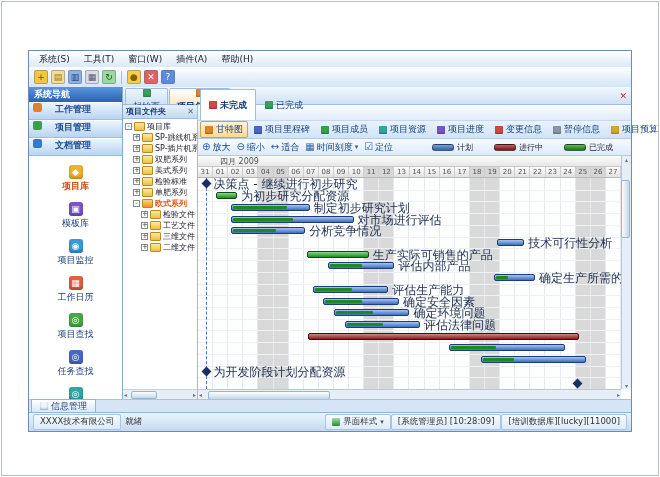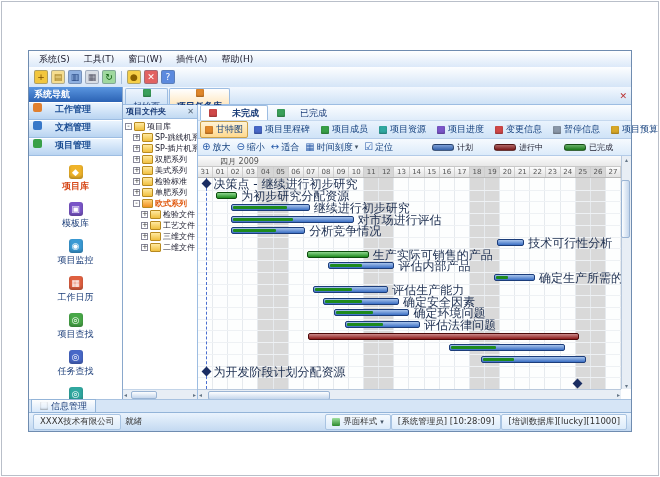--- a/index.html
+++ b/index.html
@@ -58,21 +58,21 @@
   .tree-row.selected .tl{color:#e05a10;font-weight:bold;}
   .tree-row.selected .ticon{background:linear-gradient(#ffd27a,#f09020);}
   .folder-hscroll{height:9px;flex:none;border-top:1px solid #c3d4e8;background:#e8eef5;position:relative;
                   display:flex;align-items:center;justify-content:space-between;font-size:6px;color:#678;padding:0 1px;}
   .fh-thumb{position:absolute;left:8px;top:1px;width:24px;height:6px;background:linear-gradient(#fdfeff,#c4d6ec);
             border:1px solid #9ab4d4;border-radius:2px;}
   
   .rightarea{flex:1;display:flex;flex-direction:column;min-width:0;}
   .tasktabs{height:15px;flex:none;display:flex;align-items:flex-end;background:linear-gradient(#fbfdff,#dfecfa);
             border-bottom:1px solid #c5d8ee;padding-left:2px;gap:1px;}
-  .tasktab{display:flex;align-items:center;gap:15px;padding:0 8px;height:14px;font-size:9px;color:#1a3c78;}
+  .tasktab{display:flex;align-items:center;gap:3px;padding:8px 8px;height:14px;font-size:9px;color:#1a3c78;}
   .tasktab.active{background:#fff;border:1px solid #9dbde2;border-bottom:none;border-radius:2px 2px 0 0;font-weight:bold;}
   .ribbon{height:17px;flex:none;display:flex;align-items:center;gap:1px;background:linear-gradient(#eaf3fd,#cfe3f7);
           border-bottom:1px solid #b3cbe8;padding:0 2px;}
   .rb-btn{display:flex;align-items:center;gap:3px;padding:1px 4px;font-size:9px;color:#14407e;
           border:1px solid transparent;border-radius:2px;white-space:nowrap;}
   .rb-btn.active{background:linear-gradient(#fff3d6,#ffd98e);border-color:#caa04a;}
   .rb-ic{width:8px;height:8px;border-radius:1px;flex:none;box-shadow:inset 0 -1px 2px rgba(0,0,0,.3);}
   .gtoolbar{height:16px;flex:none;display:flex;align-items:center;gap:2px;background:linear-gradient(#f6fafe,#dcebfa);
             border-bottom:1px solid #b3cbe8;padding:0 4px;font-size:9px;color:#14407e;}
   .gt-btns{display:flex;align-items:center;gap:6px;}
@@ -158,26 +158,26 @@
   <div class="navpanel">
     <div class="nav-header">
       <span>系统导航</span>
     </div>
     <div class="nav-groups">
         <div class="nav-group">
           <span class="gi" style="background: rgb(224, 128, 48);"></span>
           <span>工作管理</span>
         </div>
         <div class="nav-group">
+          <span class="gi" style="background: rgb(56, 160, 72);"></span>
+          <span>项目管理</span>
+        </div>
+        <div class="nav-group">
           <span class="gi" style="background: rgb(56, 120, 200);"></span>
           <span>文档管理</span>
-        </div>
-        <div class="nav-group">
-          <span class="gi" style="background: rgb(56, 160, 72);"></span>
-          <span>项目管理</span>
         </div>
       </div>
     <div class="nav-items">
         <div class="nav-item active">
           <span class="ic" style="background: rgb(240, 180, 42);">◆</span>
           <span class="lb">项目库</span>
         </div>
         <div class="nav-item">
           <span class="ic" style="background: rgb(122, 85, 200);">▣</span>
           <span class="lb">模板库</span>
@@ -457,21 +457,21 @@
               <div class="g-rowline" style="top: 187.556px;"></div>
               <div class="g-rowline" style="top: 199.278px;"></div>
               <div class="startline" style="left: 7.55357px;"></div>
               <div class="g-mile" style="left: 4.53214px; top: 2.36111px;"></div>
               <span class="g-label" style="left: 15.5321px; top: 2.36111px;">决策点 - 继续进行初步研究</span>
               <div class="g-bar done" style="left: 18.1286px; width: 21.15px; top: 14.0833px;"></div>
               <span class="g-label" style="left: 43.2786px; top: 14.0833px;">为初步研究分配资源</span>
               <div class="g-bar plan" style="left: 33.2357px; width: 78.5571px; top: 25.8056px;">
                 <div class="g-prog" style="width: 70%;"></div>
               </div>
-              <span class="g-label" style="left: 115.793px; top: 25.8056px;">继续进行初步研究</span>
+              <span class="g-label" style="left: 115.793px; top: 25.8056px;">制定初步研究计划</span>
               <div class="g-bar plan" style="left: 33.2357px; width: 122.368px; top: 37.5278px;">
                 <div class="g-prog" style="width: 50%;"></div>
               </div>
               <span class="g-label" style="left: 159.604px; top: 37.5278px;">对市场进行评估</span>
               <div class="g-bar plan" style="left: 33.2357px; width: 74.025px; top: 49.25px;">
                 <div class="g-prog" style="width: 60%;"></div>
               </div>
               <span class="g-label" style="left: 111.261px; top: 49.25px;">分析竞争情况</span>
               <div class="g-bar plan" style="left: 299.121px; width: 27.1929px; top: 60.9722px;"></div>
               <span class="g-label" style="left: 330.314px; top: 60.9722px;">技术可行性分析</span>

